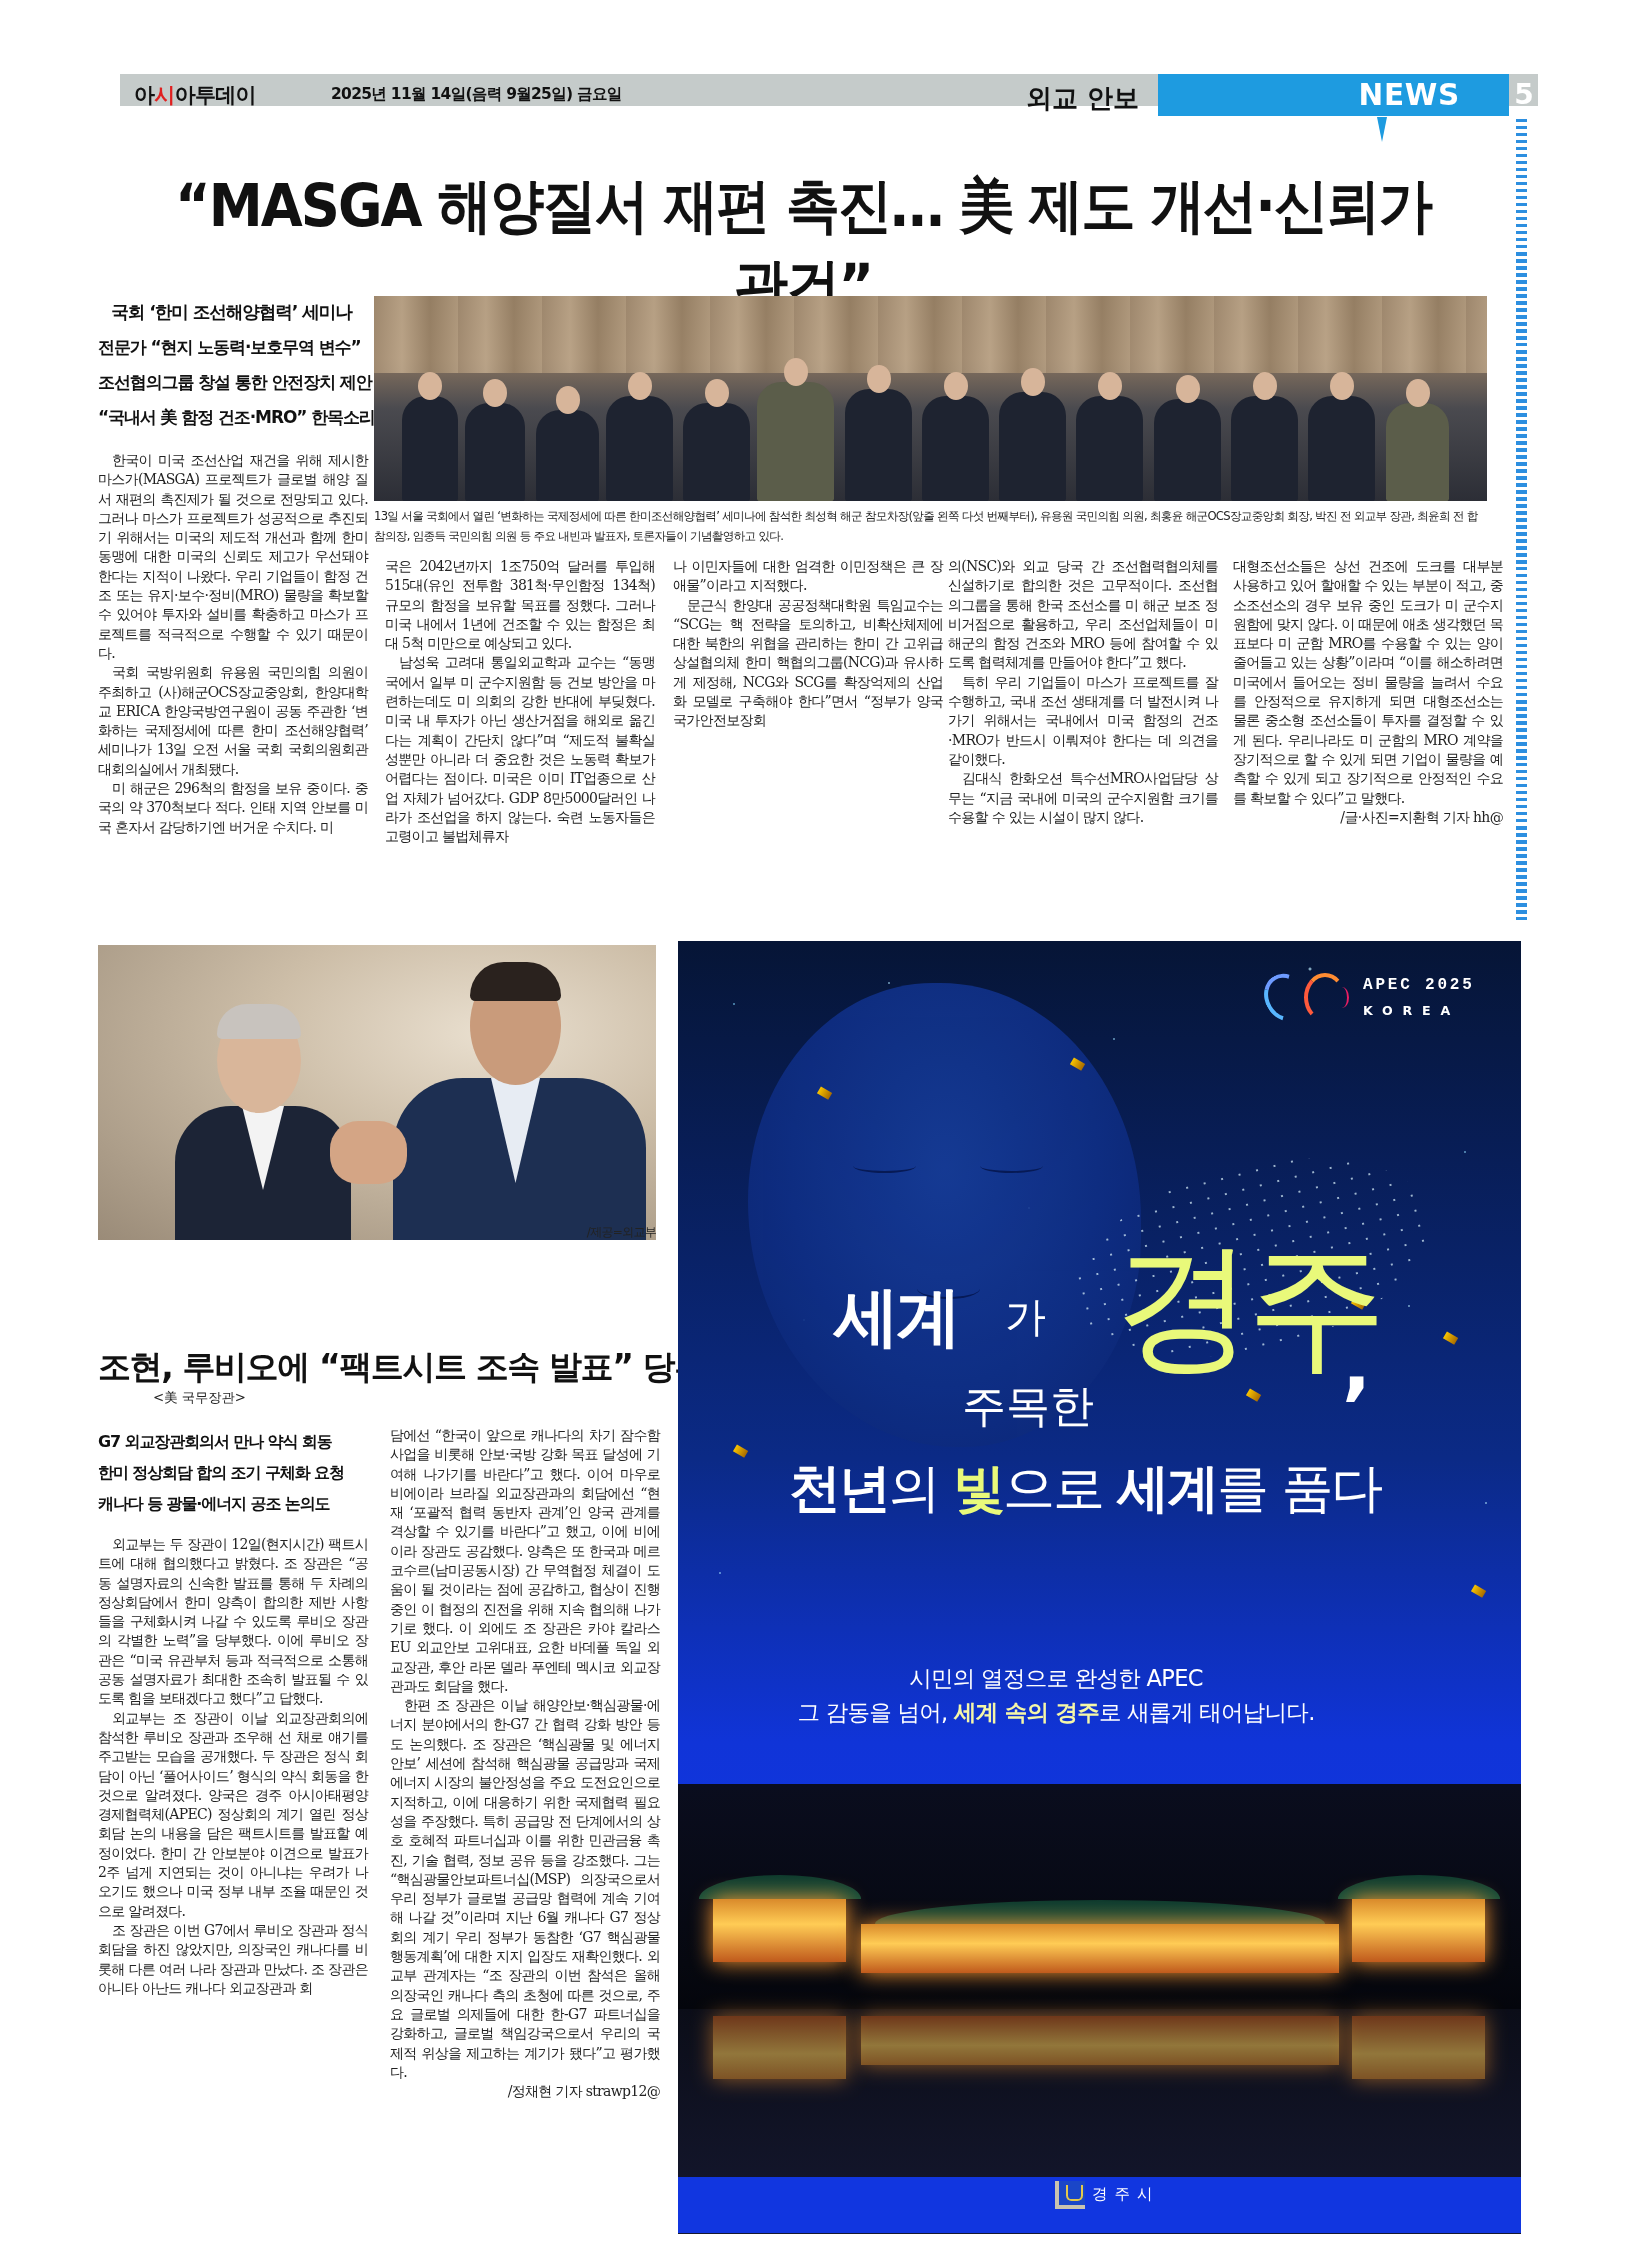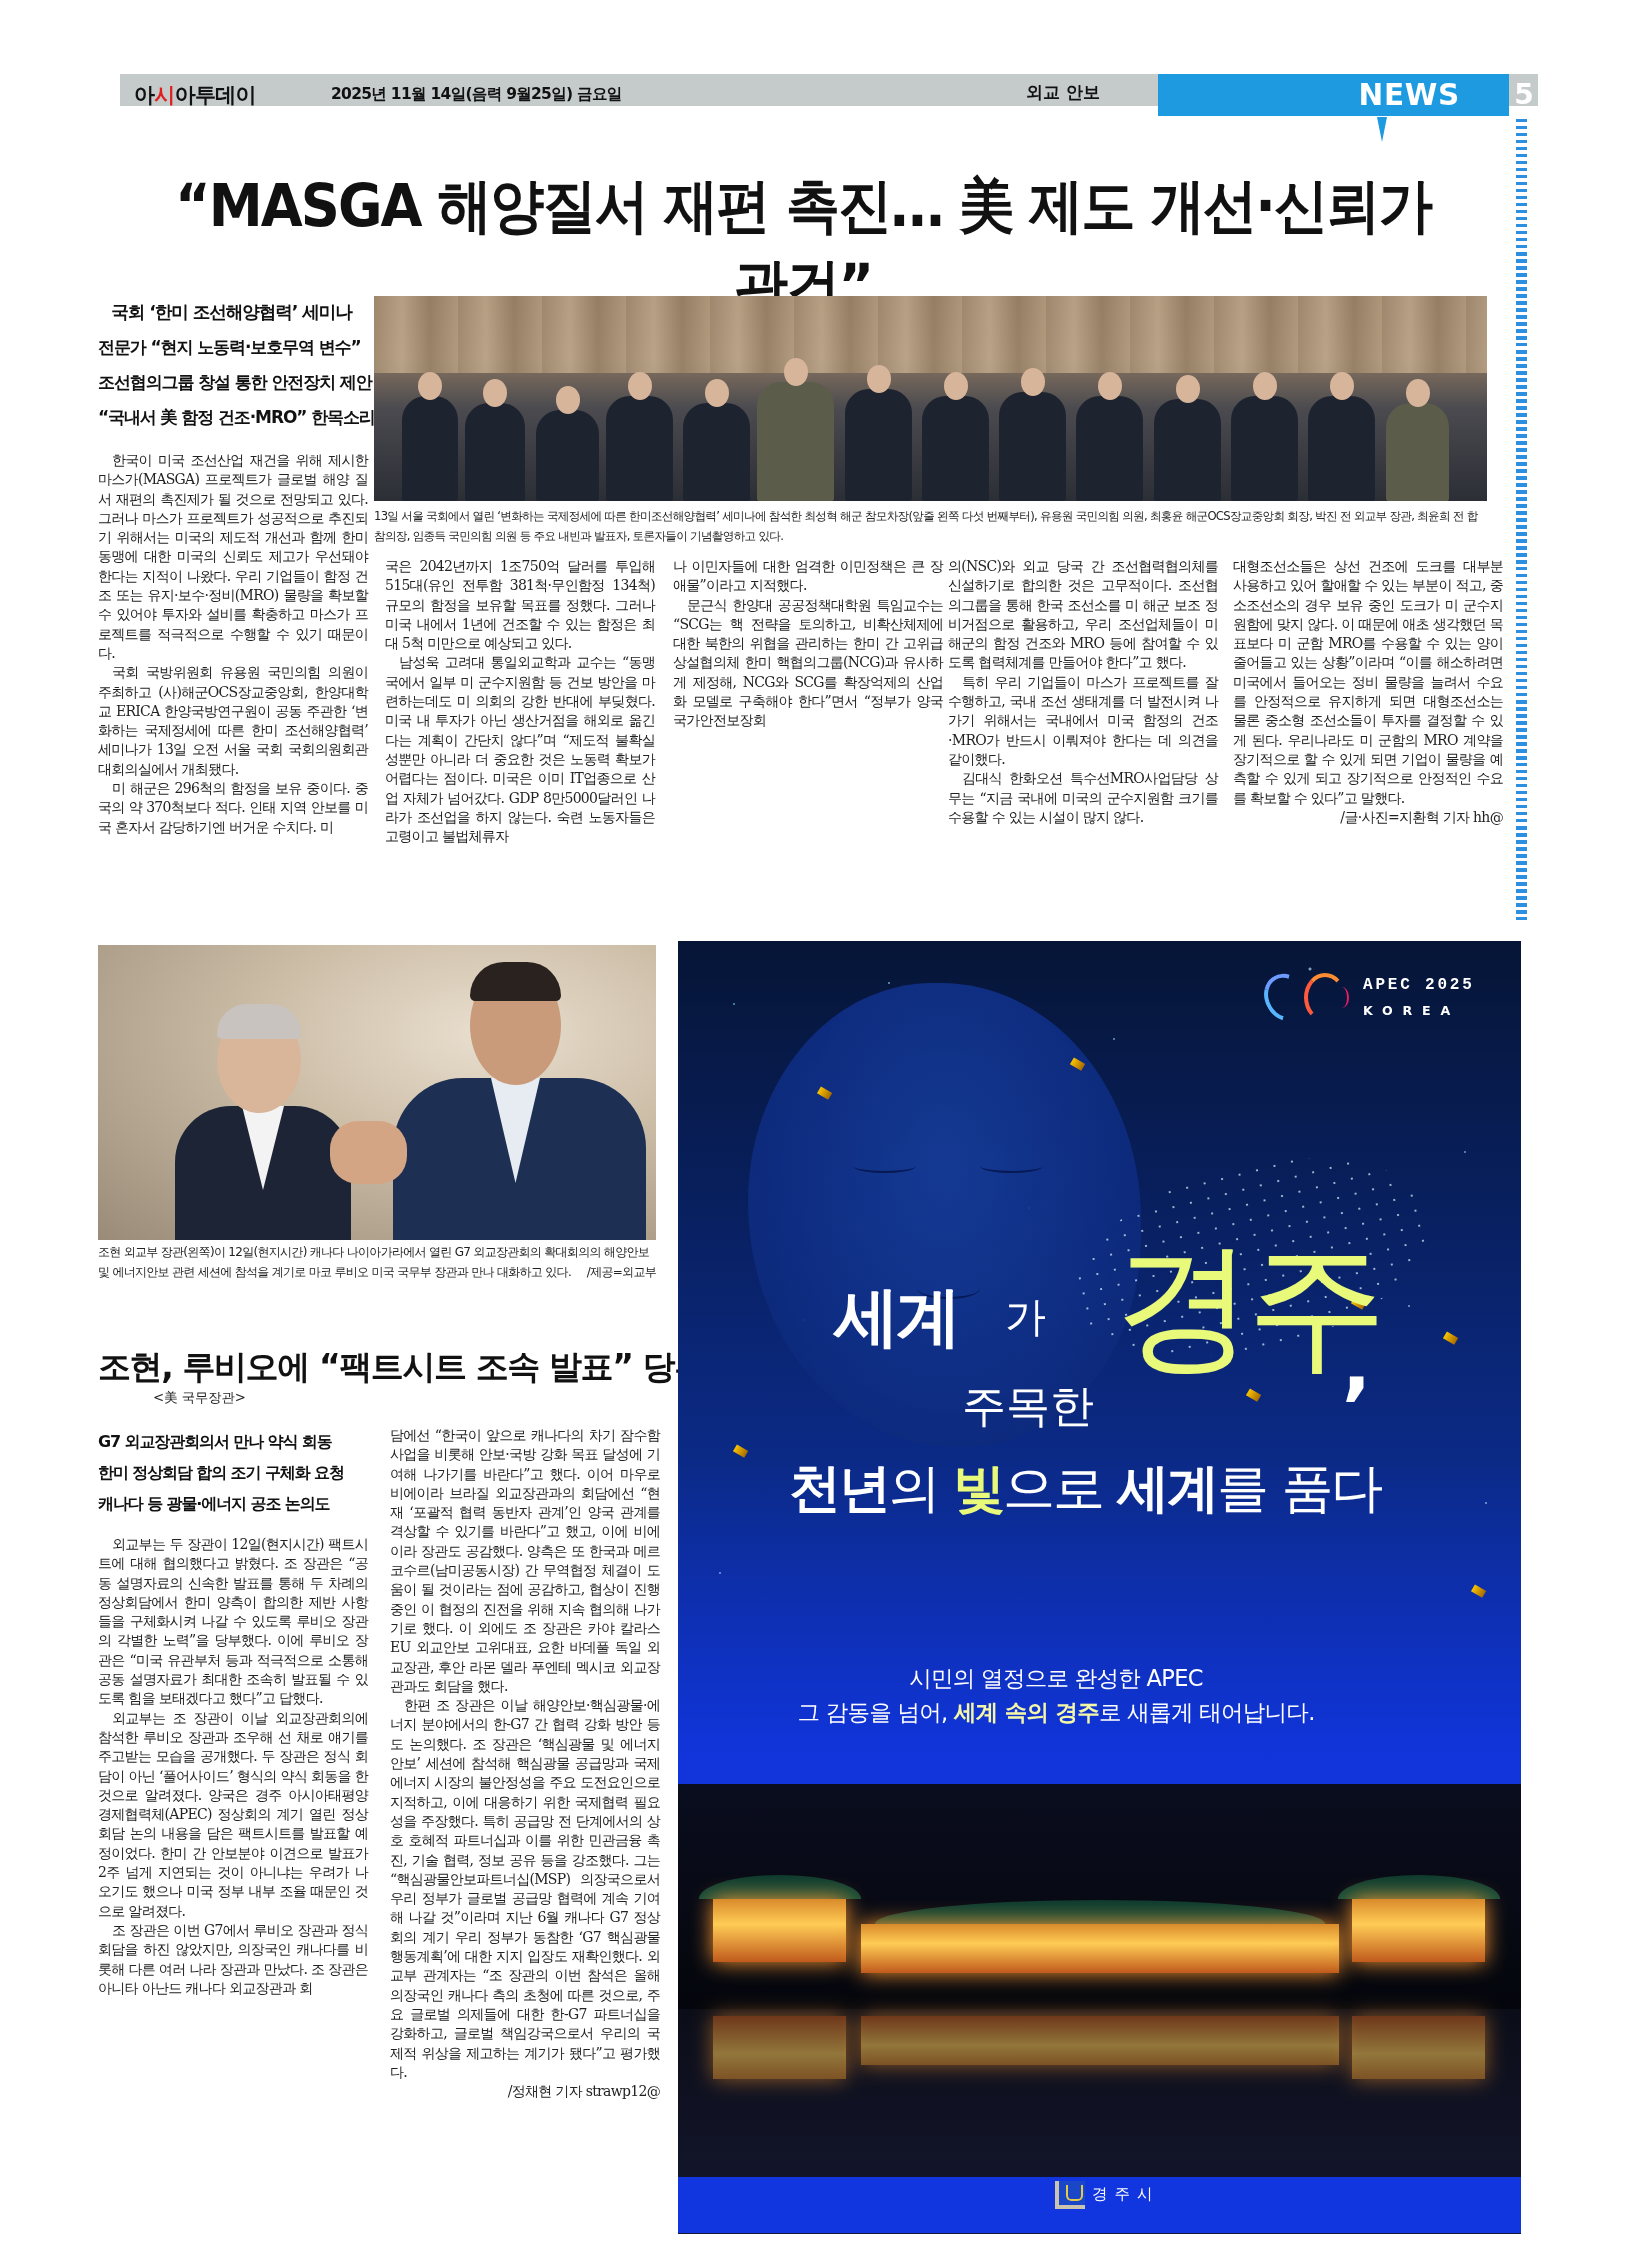--- a/index.html
+++ b/index.html
@@ -4,21 +4,21 @@
 <style>
   * { box-sizing: border-box; margin: 0; padding: 0; }
   html, body { width: 1639px; height: 2261px; background: #ffffff; overflow: hidden; }
   body { position: relative; font-family: "DejaVu Serif", "Liberation Serif", serif; color: #1a1a1a; }
 
   
   .masthead { position: absolute; left: 120px; top: 74px; width: 1418px; height: 32px; background: #c5cbca; }
   .logo { position: absolute; left: 14px; top: 7px; font-family: "DejaVu Sans", sans-serif; font-weight: bold; font-size: 21px; letter-spacing: -0.7px; color: #111; }
   .logo .accent { color: #e02020; }
   .date { position: absolute; left: 211px; top: 9.8px; font-family: "DejaVu Sans", sans-serif; font-weight: bold; font-size: 15.5px; color: #111; letter-spacing: -0.7px; }
-  .section-name { position: absolute; left: 906px; top: 7px; font-family: "DejaVu Sans", sans-serif; font-weight: bold; font-size: 17px; color: #111; text-align: right; }
+  .section-name { position: absolute; left: 906px; top: 7px; font-family: "DejaVu Sans", sans-serif; font-weight: bold; font-size: 26px; color: #111; text-align: right; }
   .news-box { position: absolute; left: 1038px; top: 0; width: 351px; height: 42px; background: #1e9be0; padding-left: 36px; }
   .news-label { position: absolute; right: 49px; top: 4.2px; font-family: "DejaVu Sans", sans-serif; font-weight: bold; font-size: 29.5px; color: #fff; letter-spacing: 0.7px; }
   .news-pointer { position: absolute; left: 1377px; top: 117px; width: 0; height: 0; border-left: 5.6px solid transparent; border-right: 5.6px solid transparent; border-top: 25px solid #1e9be0; }
   .page-num { position: absolute; right: 4.2px; top: 4.2px; font-family: "DejaVu Sans", sans-serif; font-weight: bold; font-size: 28px; color: #fff; }
   .side-stripes { position: absolute; left: 1516px; top: 119px; width: 11.2px; height: 801px;
     background: repeating-linear-gradient(to bottom, #2d8fe0 0px, #2d8fe0 3.5px, #ffffff 3.5px, #ffffff 7px); }
 
   
   .headline { position: absolute; left: 104px; top: 167px; width: 1398px; text-align: center; font-family: "DejaVu Sans", sans-serif; font-weight: bold; font-size: 59px; letter-spacing: -2.1px; color: #111; transform: scaleX(0.92); transform-origin: center; }
 
@@ -227,21 +227,20 @@
   </div>
   <div class="ps-man2">
     <div class="suit"></div>
       <div class="shirt"></div>
       <div class="face"></div>
       <div class="hair"></div>
   </div>
   <div class="ps-hand"></div>
 </div>
 <div class="caption-second">
-  <span>조현 외교부 장관(왼쪽)이 12일(현지시간) 캐나다 나이아가라에서 열린 G7 외교장관회의 확대회의의 해양안보 및 에너지안보 관련 세션에 참석을 계기로 마코 루비오 미국 국무부 장관과 만나 대화하고 있다.</span>
   <span class="credit">/제공=외교부</span>
 </div>
 
 <h2 class="headline2">조현, 루비오에 “팩트시트 조속 발표” 당부</h2>
 <div class="headline2-sub">&lt;美 국무장관&gt;</div>
 
 <div class="subheads2">
   <div>G7 외교장관회의서 만나 약식 회동</div>
   <div>한미 정상회담 합의 조기 구체화 요청</div>
   <div>캐나다 등 광물·에너지 공조 논의도</div>

